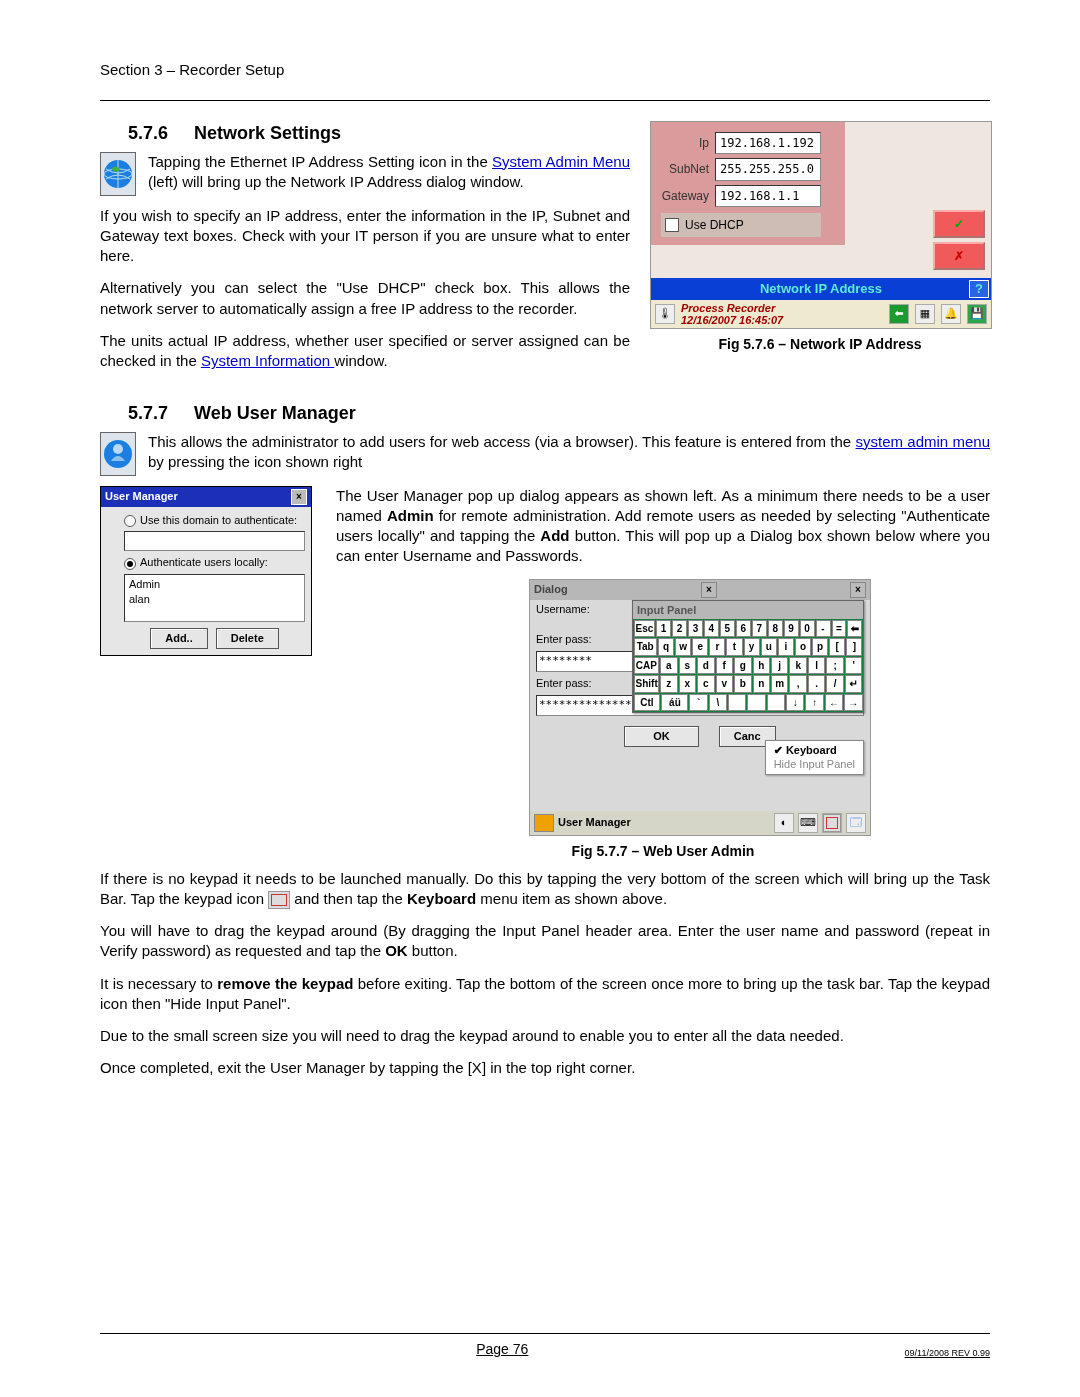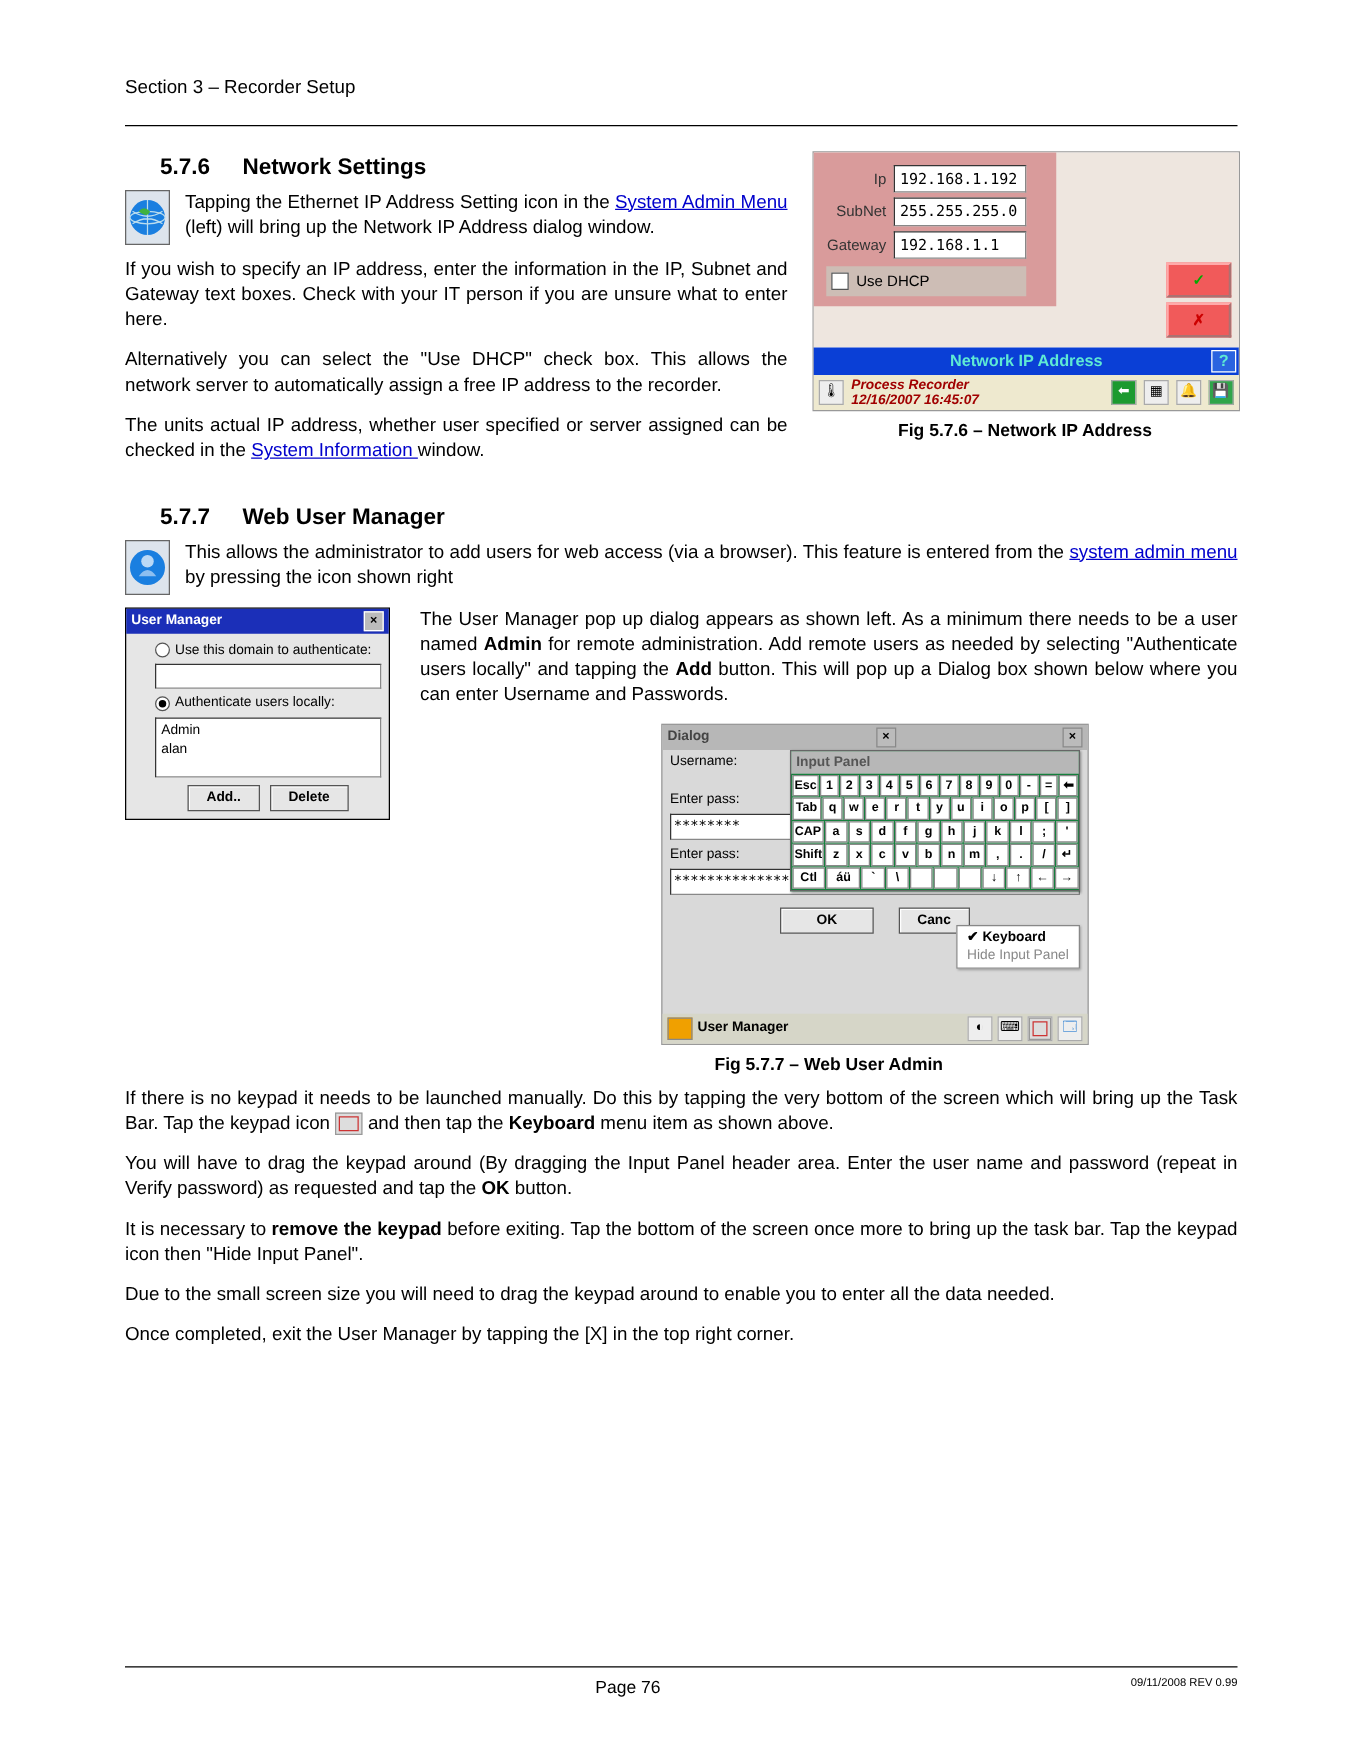--- a/index.html
+++ b/index.html
@@ -55,21 +55,21 @@
   .key{flex:1;border:1px solid #888;background:#fff;text-align:center;font-size:10px;padding:1px;margin:0.5px;min-width:10px;font-weight:bold;}
   .key.w{flex:1.6;}
   .popup{position:absolute;right:6px;top:160px;background:#fff;border:1px solid #888;padding:2px 8px;box-shadow:1px 1px 2px rgba(0,0,0,.3);font-size:11px;}
   .chk{font-weight:bold;}
   .taskbar{background:#d6d6c8;display:flex;align-items:center;padding:2px 4px;gap:4px;font-size:11px;}
   .win{width:18px;height:16px;background:#f0a000;border:1px solid #888;}
   .kp-icon{display:inline-block;width:20px;height:16px;border:1px solid #999;background:#ddd;vertical-align:middle;position:relative;}
   .kp-icon::after{content:"";position:absolute;inset:2px;border:1px solid #c33;}
   .footer{position:absolute;left:100px;right:90px;bottom:38px;}
   .hr-bot{border:0;border-top:1px solid #000;margin:0 0 6px;}
-  .foot-row{display:flex;justify-content:space-between;align-items:flex-start;font-size:14px;}
+  .foot-row{display:flex;justify-content:space-between;align-items:flex-end;font-size:14px;text-decoration:underline;}
   .rev{font-size:9px;}
   .block578{margin-top:8px;}
   .block577{margin-top:18px;}
 </style>
 </head>
 <body>
 
 <div class="page">
   <div class="hdr">Section 3 – Recorder Setup</div>
   <hr class="hr-top">

